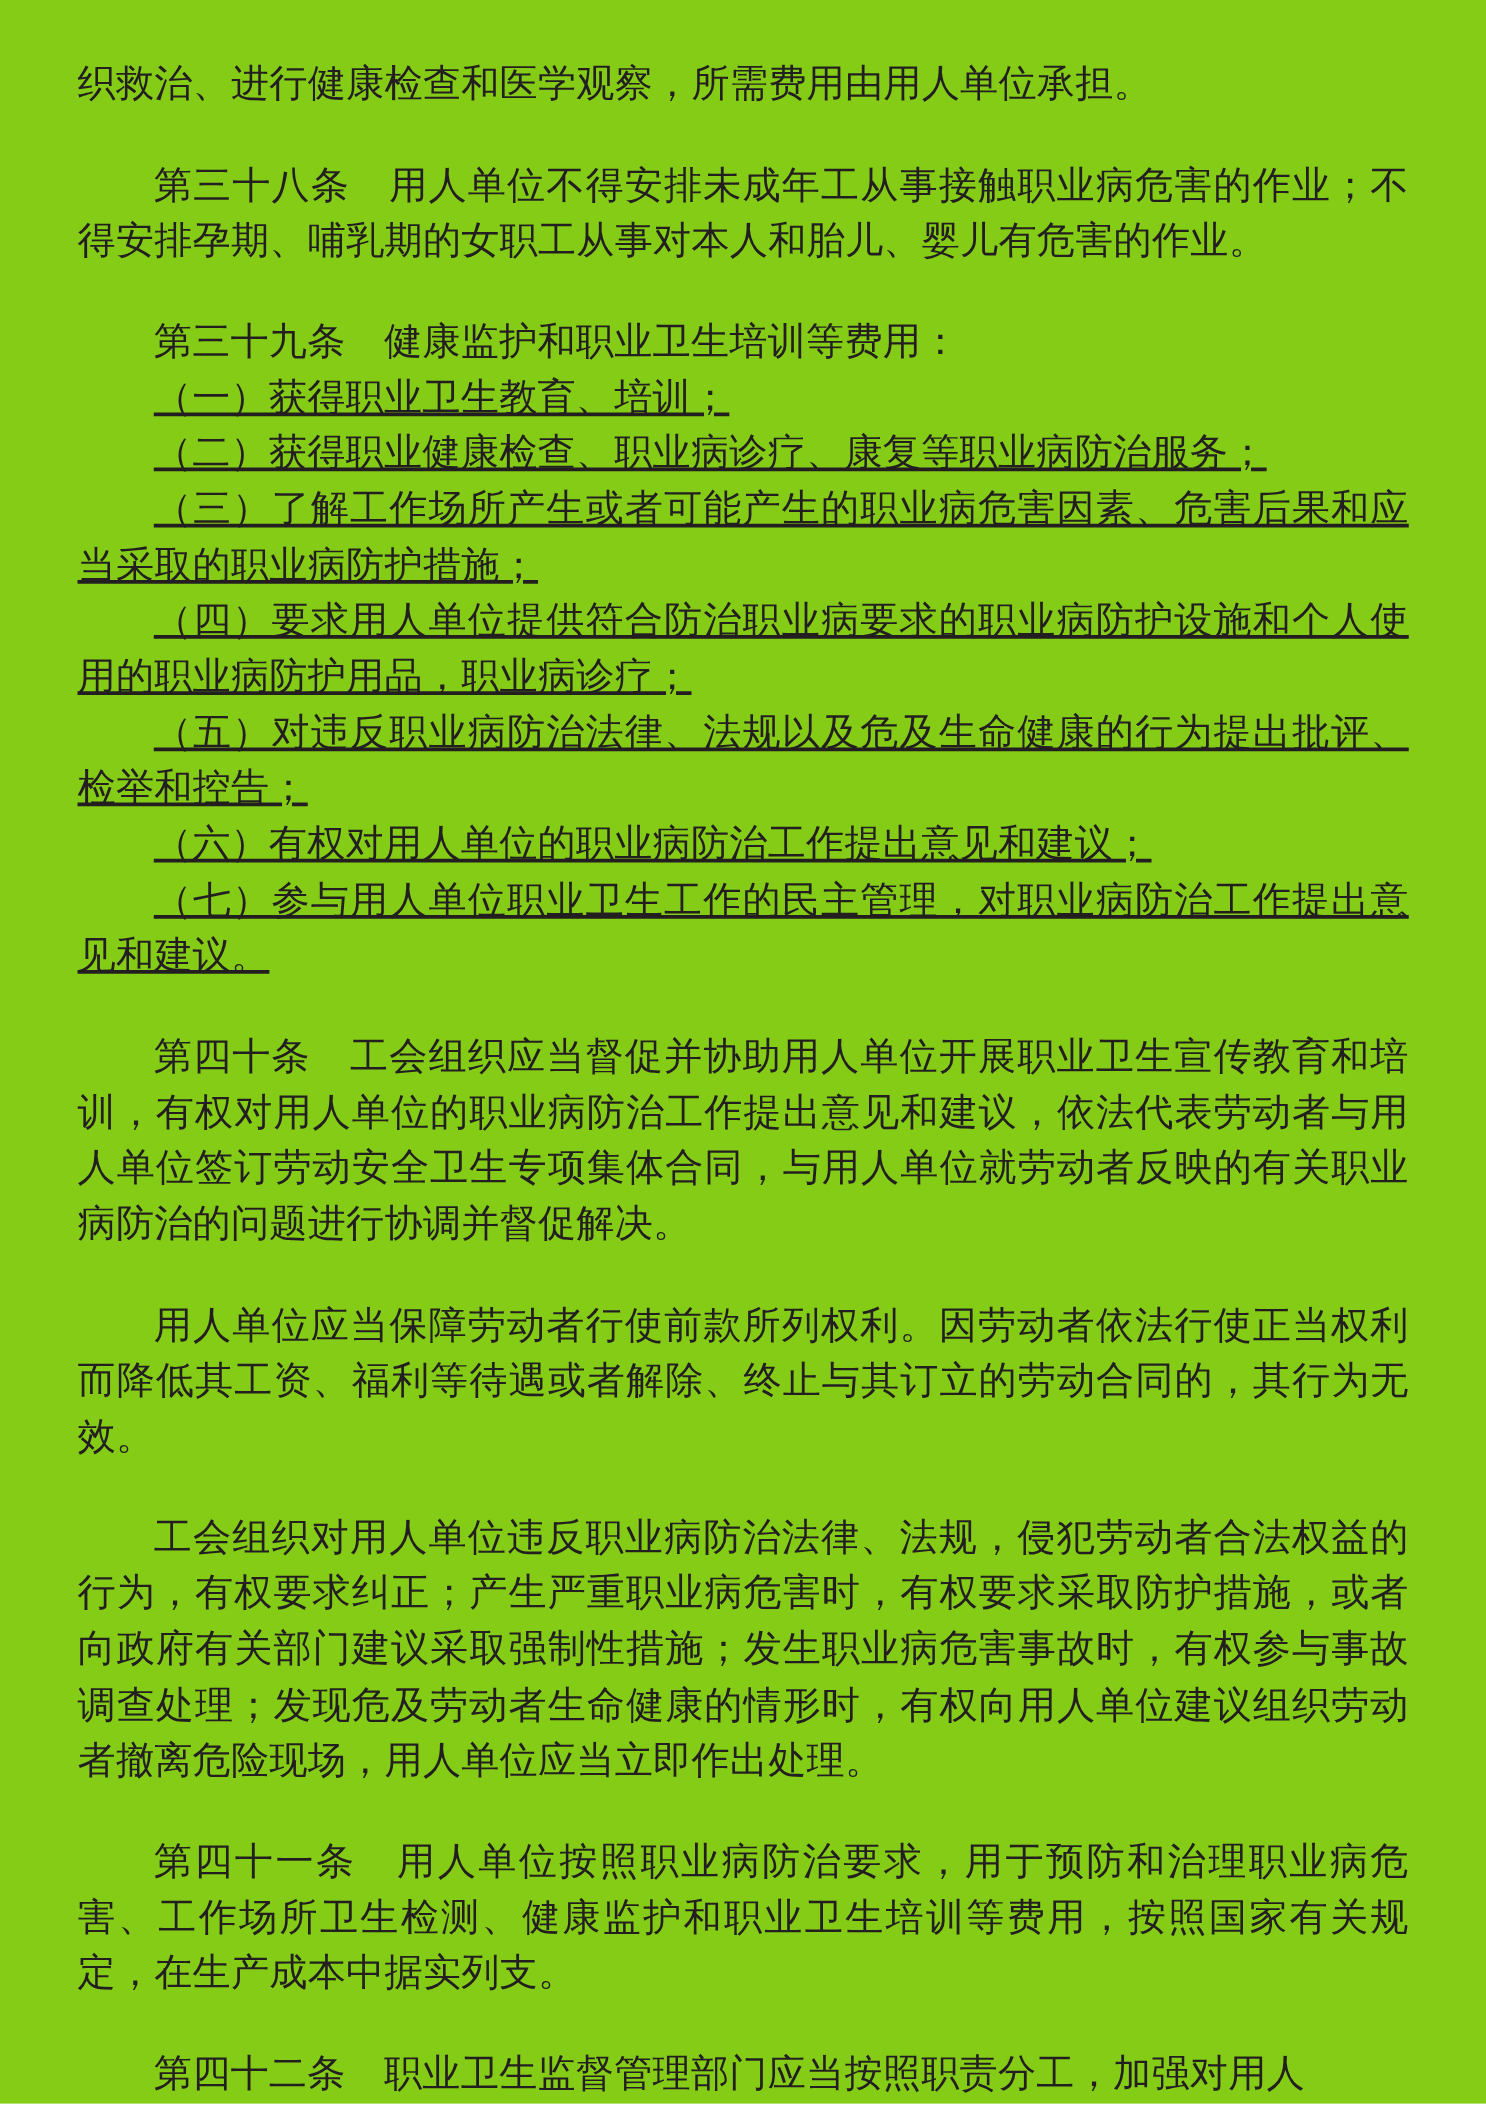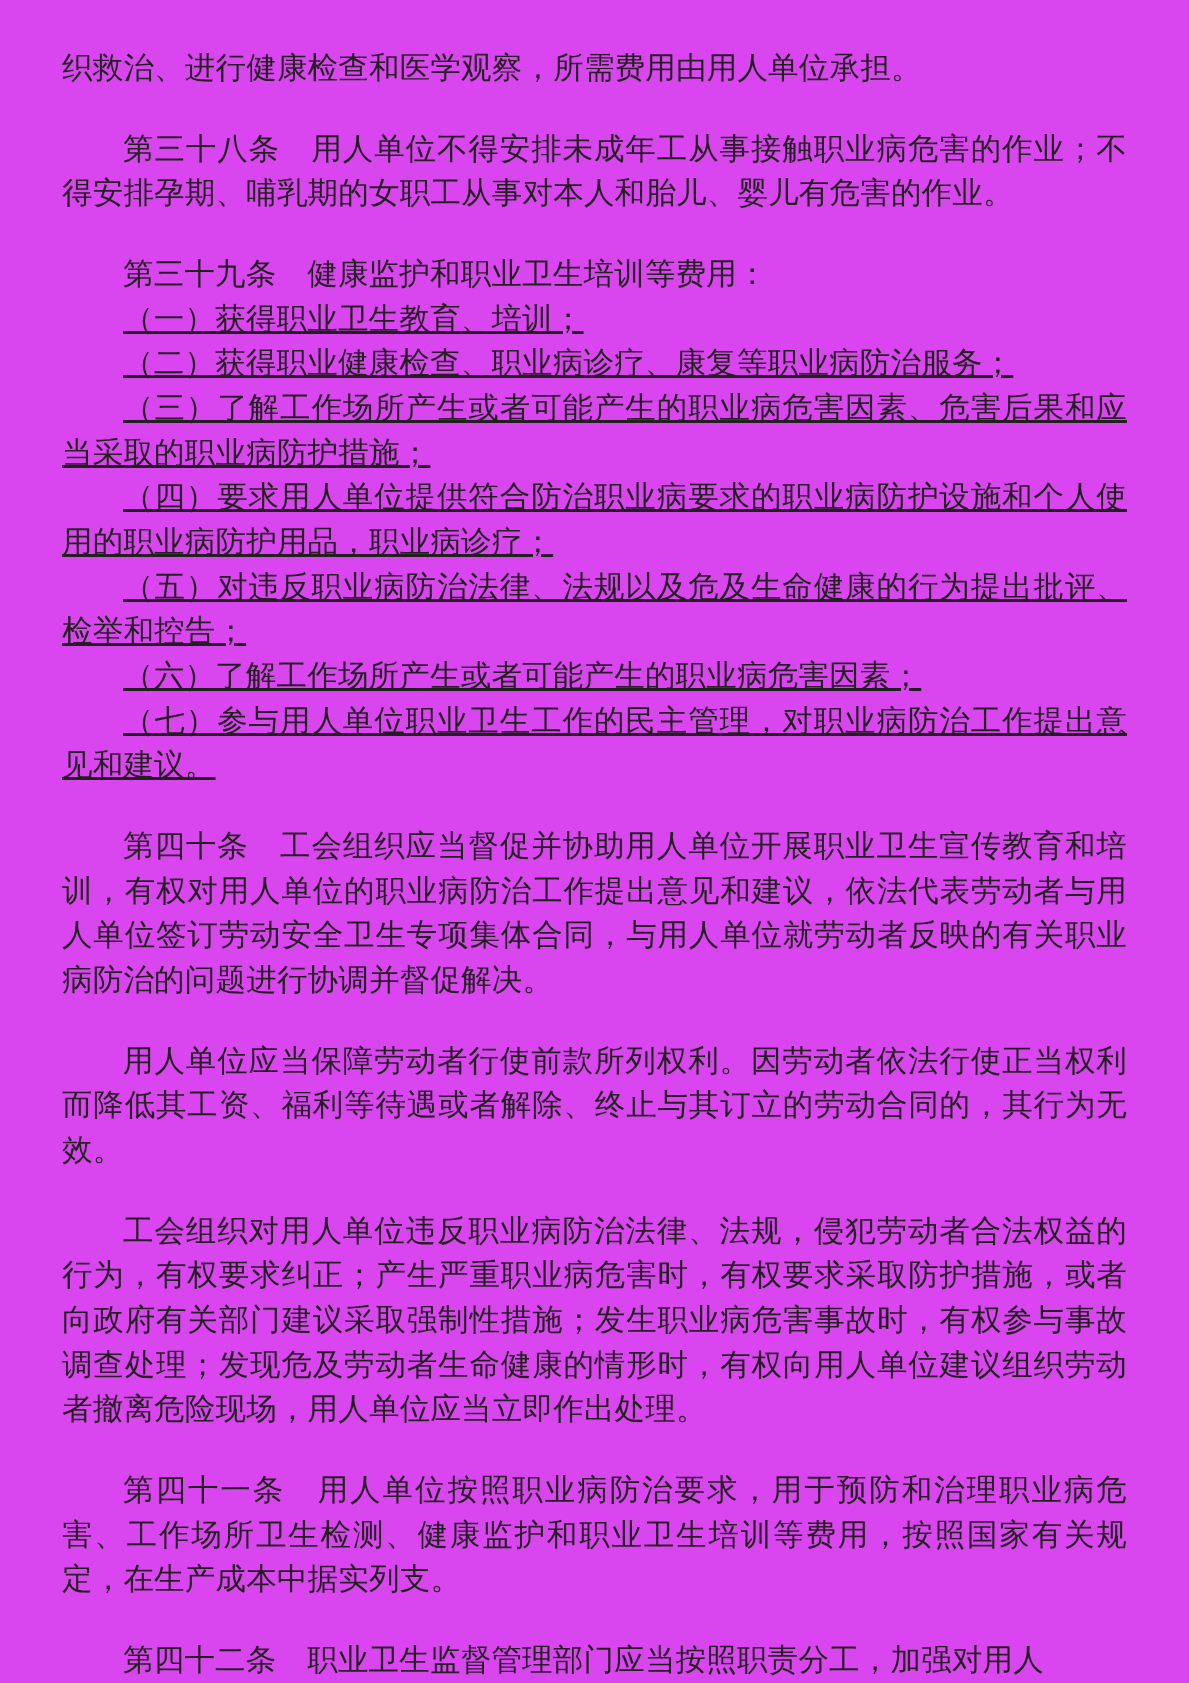--- a/index.html
+++ b/index.html
@@ -12,21 +12,21 @@
     height: 1683px;
     font-family: "Liberation Sans", sans-serif;
     color: #1c1c1c;
   }
   .page {
     position: relative;
     width: 1189px;
     height: 1683px;
     box-sizing: border-box;
     padding: 45px 62px 40px 62px;
-    background: #d946ef;
+    background: #84cc16;
   }
   .doc-body {
     font-size: 30.5px;
     line-height: 1.465;
     letter-spacing: 0.2px;
     text-align: justify;
     text-justify: inter-ideograph;
     color: #231f20;
   }
   .para {
@@ -49,21 +49,21 @@
 <div class="page">
   <div class="doc-body">
     <p class="para">织救治、进行健康检查和医学观察，所需费用由用人单位承担。</p>
     <p class="para indent">第三十八条　用人单位不得安排未成年工从事接触职业病危害的作业；不得安排孕期、哺乳期的女职工从事对本人和胎儿、婴儿有危害的作业。</p>
     <p class="para indent">第三十九条　健康监护和职业卫生培训等费用：</p>
     <p class="para indent-sub">（一）获得职业卫生教育、培训；</p>
     <p class="para indent-sub">（二）获得职业健康检查、职业病诊疗、康复等职业病防治服务；</p>
     <p class="para indent-sub">（三）了解工作场所产生或者可能产生的职业病危害因素、危害后果和应当采取的职业病防护措施；</p>
     <p class="para indent-sub">（四）要求用人单位提供符合防治职业病要求的职业病防护设施和个人使用的职业病防护用品，职业病诊疗；</p>
     <p class="para indent-sub">（五）对违反职业病防治法律、法规以及危及生命健康的行为提出批评、检举和控告；</p>
-    <p class="para indent-sub">（六）了解工作场所产生或者可能产生的职业病危害因素；</p>
+    <p class="para indent-sub">（六）有权对用人单位的职业病防治工作提出意见和建议；</p>
     <p class="para indent-sub">（七）参与用人单位职业卫生工作的民主管理，对职业病防治工作提出意见和建议。</p>
     <p class="para indent">第四十条　工会组织应当督促并协助用人单位开展职业卫生宣传教育和培训，有权对用人单位的职业病防治工作提出意见和建议，依法代表劳动者与用人单位签订劳动安全卫生专项集体合同，与用人单位就劳动者反映的有关职业病防治的问题进行协调并督促解决。</p>
     <p class="para indent">用人单位应当保障劳动者行使前款所列权利。因劳动者依法行使正当权利而降低其工资、福利等待遇或者解除、终止与其订立的劳动合同的，其行为无效。</p>
     <p class="para indent">工会组织对用人单位违反职业病防治法律、法规，侵犯劳动者合法权益的行为，有权要求纠正；产生严重职业病危害时，有权要求采取防护措施，或者向政府有关部门建议采取强制性措施；发生职业病危害事故时，有权参与事故调查处理；发现危及劳动者生命健康的情形时，有权向用人单位建议组织劳动者撤离危险现场，用人单位应当立即作出处理。</p>
     <p class="para indent">第四十一条　用人单位按照职业病防治要求，用于预防和治理职业病危害、工作场所卫生检测、健康监护和职业卫生培训等费用，按照国家有关规定，在生产成本中据实列支。</p>
     <p class="para indent">第四十二条　职业卫生监督管理部门应当按照职责分工，加强对用人</p>
   </div>
 </div>
 
 </body></html>

